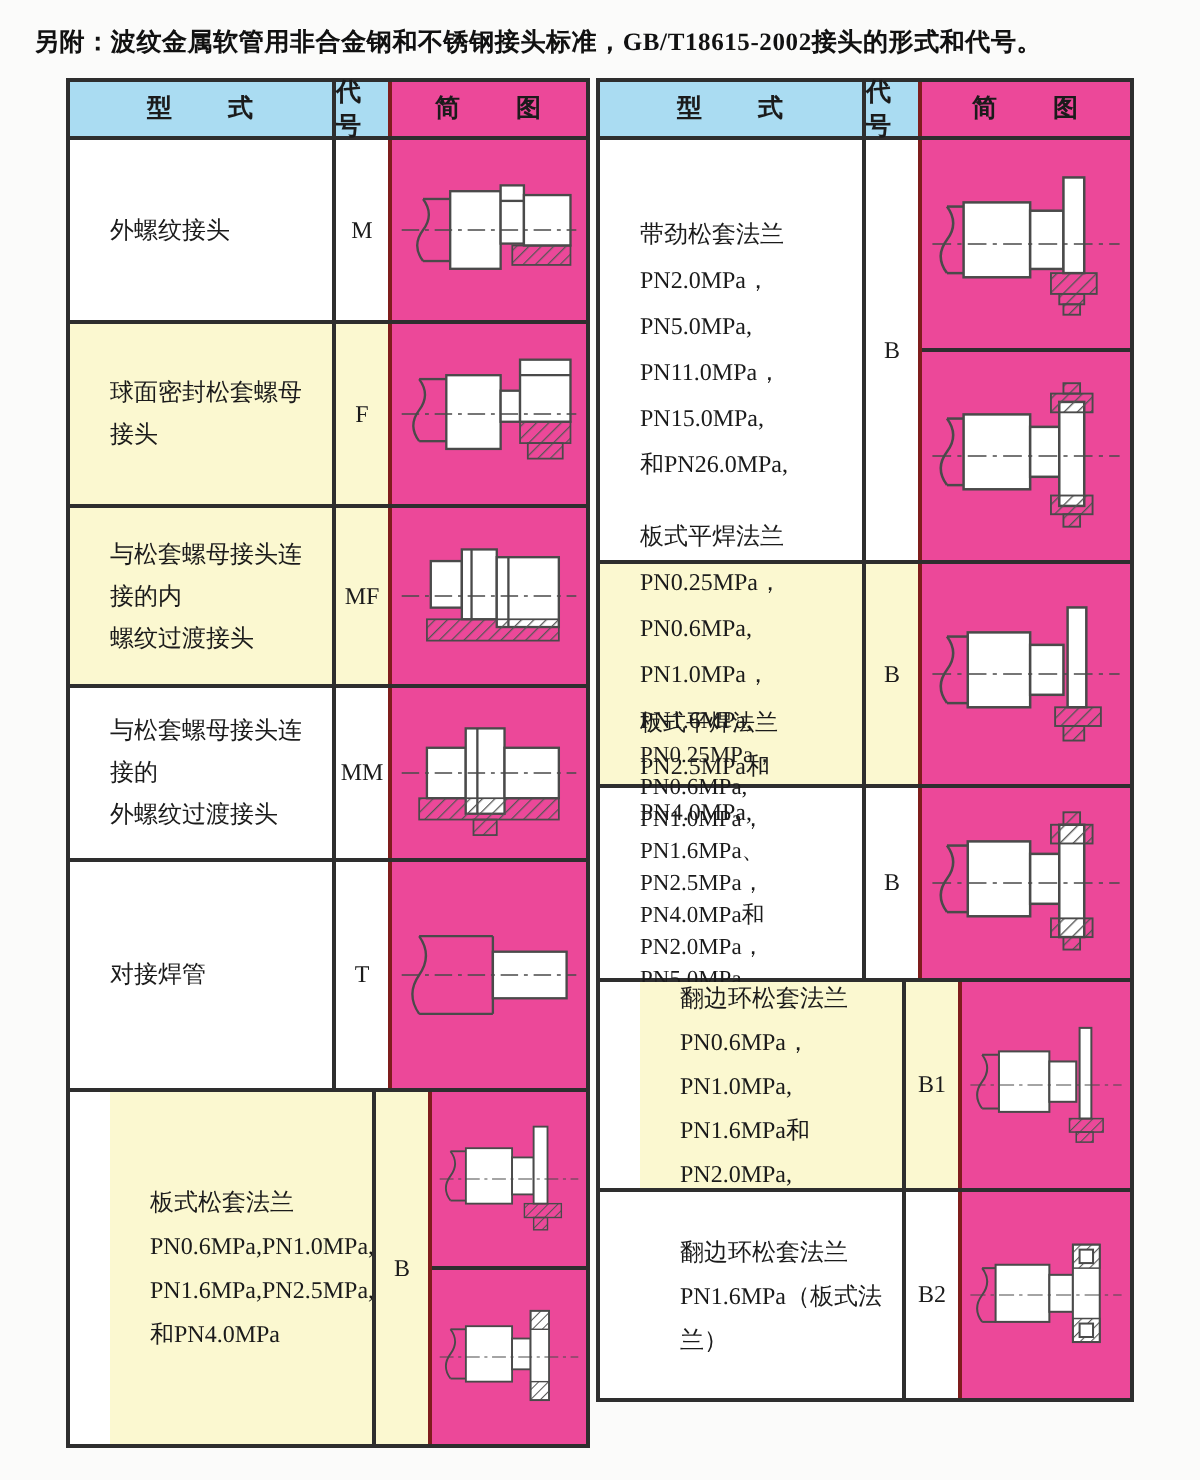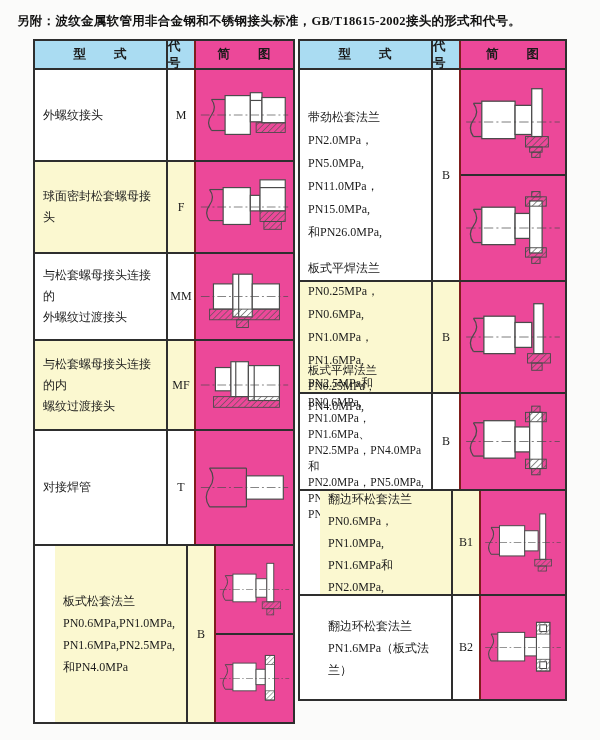--- a/index.html
+++ b/index.html
@@ -17,21 +17,21 @@
   .tbl{
     position:absolute;top:39px;
     border:2px solid #2e2e2e;background:#ffffff;
     box-sizing:border-box;
   }
   #tblL{left:33px;width:262px;}
   #tblR{left:298px;width:269px;}
   .row{display:flex;align-items:stretch;box-sizing:border-box;}
   .row + .row{border-top:2px solid #2e2e2e;}
   .c{box-sizing:border-box;}
-  .c-type{width:131px;display:flex;align-items:center;padding:4px 4px 4px 8px;
+  .c-type{width:131px;display:flex;align-items:center;padding:4px 4px 4px 20px;
     font-size:12px;line-height:21px;white-space:pre-line;}
   .c-code{width:28px;border-left:2px solid #2e2e2e;display:flex;align-items:center;
     justify-content:center;font-size:12px;}
   .c-diag{flex:1;border-left:2px solid #7f1d1d;display:flex;flex-direction:column;background:#ec4899;}
   .hdr{background:#aadcf2;}
   .hdr .c{font-size:12.5px;font-weight:600;justify-content:center;padding:0;letter-spacing:1px;}
   .hl{background:#fbf8d0;}
   .sub{flex:1;box-sizing:border-box;}
   .sub + .sub{border-top:2px solid #2e2e2e;}
   .t6{line-height:16px;font-size:11.5px;}
@@ -94,49 +94,49 @@
         <rect class="w" x="56" y="24" width="10" height="16"></rect>
         <rect class="w" x="66" y="8" width="26" height="32"></rect>
           <line x1="66" y1="16" x2="92" y2="16"></line>
         <rect class="h" x="66" y="40" width="26" height="11"></rect>
         <rect class="h" x="70" y="51" width="18" height="8"></rect>
         <line class="cl" x1="5" y1="36" x2="95" y2="36"></line>
       </svg>
     </div>
   </div>
 
+  <div class="row" style="height:90px">
+    <div class="c c-type hl">与松套螺母接头连接的内
+螺纹过渡接头</div>
+    <div class="c c-code hl">MF</div>
+    <div class="c c-diag">
+      <svg class="dg" viewBox="0 0 100 72">
+        <rect class="w" x="20" y="18" width="16" height="24"></rect>
+        <rect class="w" x="36" y="12" width="18" height="36"></rect>
+          <line x1="41" y1="12" x2="41" y2="48"></line>
+        <rect class="w" x="54" y="16" width="32" height="36"></rect>
+          <line x1="60" y1="16" x2="60" y2="52"></line>
+        <rect class="h" x="18" y="48" width="68" height="11"></rect>
+        <line class="cl" x1="5" y1="36" x2="95" y2="36"></line>
+      </svg>
+    </div>
+  </div>
+
   <div class="row" style="height:87px">
     <div class="c c-type">与松套螺母接头连接的
 外螺纹过渡接头</div>
     <div class="c c-code">MM</div>
     <div class="c c-diag">
       <svg class="dg" viewBox="0 0 100 72">
         <rect class="w" x="18" y="23" width="20" height="26"></rect>
         <rect class="w" x="38" y="13" width="20" height="44"></rect>
           <line x1="44" y1="13" x2="44" y2="57"></line>
         <rect class="w" x="58" y="23" width="28" height="26"></rect>
         <rect class="h" x="14" y="49" width="72" height="11"></rect>
         <rect class="h" x="42" y="60" width="12" height="8"></rect>
-        <line class="cl" x1="5" y1="36" x2="95" y2="36"></line>
-      </svg>
-    </div>
-  </div>
-
-  <div class="row" style="height:90px">
-    <div class="c c-type hl">与松套螺母接头连接的内
-螺纹过渡接头</div>
-    <div class="c c-code hl">MF</div>
-    <div class="c c-diag">
-      <svg class="dg" viewBox="0 0 100 72">
-        <rect class="w" x="20" y="18" width="16" height="24"></rect>
-        <rect class="w" x="36" y="12" width="18" height="36"></rect>
-          <line x1="41" y1="12" x2="41" y2="48"></line>
-        <rect class="w" x="54" y="16" width="32" height="36"></rect>
-          <line x1="60" y1="16" x2="60" y2="52"></line>
-        <rect class="h" x="18" y="48" width="68" height="11"></rect>
         <line class="cl" x1="5" y1="36" x2="95" y2="36"></line>
       </svg>
     </div>
   </div>
 
   <div class="row" style="height:115px">
     <div class="c c-type">对接焊管</div>
     <div class="c c-code">T</div>
     <div class="c c-diag">
       <svg class="dg" viewBox="0 0 100 72">

